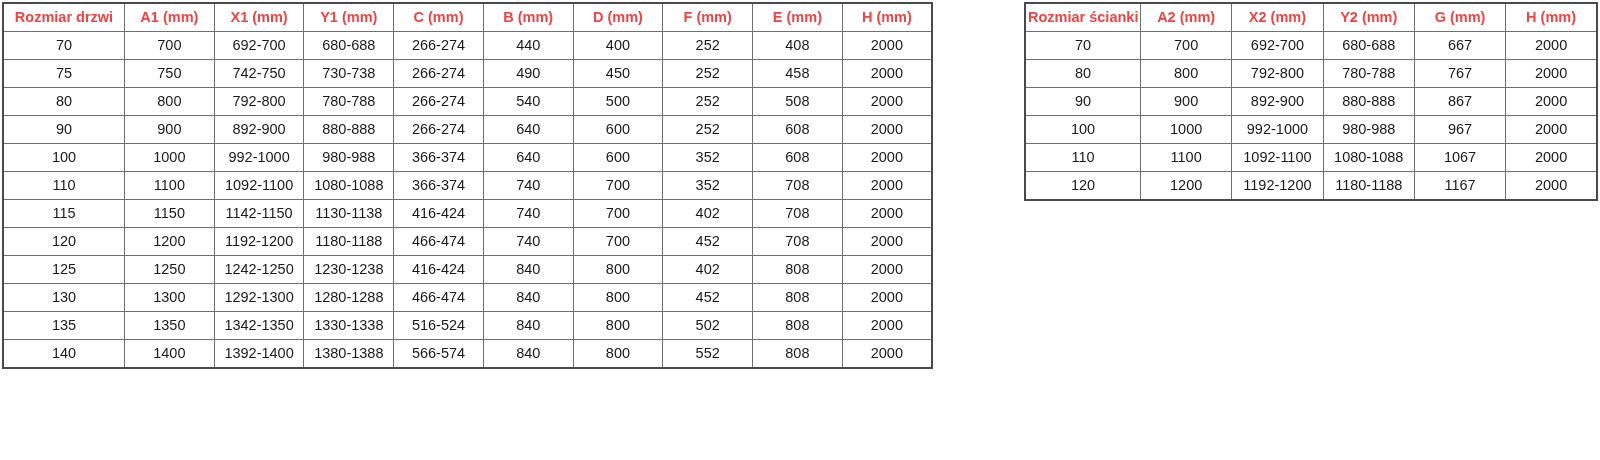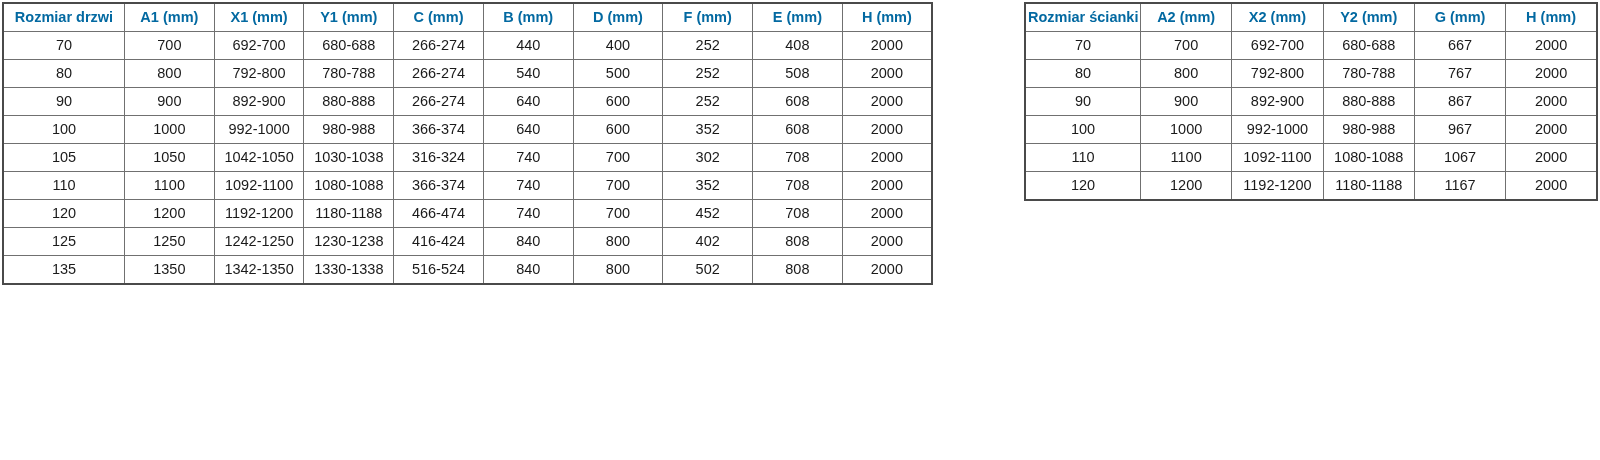--- a/index.html
+++ b/index.html
@@ -26,21 +26,21 @@
     vertical-align: middle;
     height: 27px;
     padding: 0 2px;
     font-size: 14.5px;
     line-height: 1;
     white-space: nowrap;
     overflow: hidden;
   }
   .spec-table th {
     font-weight: bold;
-    color: #0369a1;
+    color: #ef4444;
   }
   #door-table {
     left: 2px;
     top: 2px;
     width: 931px;
   }
   #door-table th:first-child { width: 116px; }
   #wall-table {
     left: 1024px;
     top: 2px;
@@ -73,20 +73,32 @@
         <td>692-700</td>
         <td>680-688</td>
         <td>266-274</td>
         <td>440</td>
         <td>400</td>
         <td>252</td>
         <td>408</td>
         <td>2000</td>
       </tr>
       <tr>
+        <td>75</td>
+        <td>750</td>
+        <td>742-750</td>
+        <td>730-738</td>
+        <td>266-274</td>
+        <td>490</td>
+        <td>450</td>
+        <td>252</td>
+        <td>458</td>
+        <td>2000</td>
+      </tr>
+      <tr>
         <td>80</td>
         <td>800</td>
         <td>792-800</td>
         <td>780-788</td>
         <td>266-274</td>
         <td>540</td>
         <td>500</td>
         <td>252</td>
         <td>508</td>
         <td>2000</td>
@@ -109,44 +121,44 @@
         <td>992-1000</td>
         <td>980-988</td>
         <td>366-374</td>
         <td>640</td>
         <td>600</td>
         <td>352</td>
         <td>608</td>
         <td>2000</td>
       </tr>
       <tr>
-        <td>105</td>
-        <td>1050</td>
-        <td>1042-1050</td>
-        <td>1030-1038</td>
-        <td>316-324</td>
-        <td>740</td>
-        <td>700</td>
-        <td>302</td>
-        <td>708</td>
-        <td>2000</td>
-      </tr>
-      <tr>
         <td>110</td>
         <td>1100</td>
         <td>1092-1100</td>
         <td>1080-1088</td>
         <td>366-374</td>
         <td>740</td>
         <td>700</td>
         <td>352</td>
         <td>708</td>
         <td>2000</td>
       </tr>
       <tr>
+        <td>115</td>
+        <td>1150</td>
+        <td>1142-1150</td>
+        <td>1130-1138</td>
+        <td>416-424</td>
+        <td>740</td>
+        <td>700</td>
+        <td>402</td>
+        <td>708</td>
+        <td>2000</td>
+      </tr>
+      <tr>
         <td>120</td>
         <td>1200</td>
         <td>1192-1200</td>
         <td>1180-1188</td>
         <td>466-474</td>
         <td>740</td>
         <td>700</td>
         <td>452</td>
         <td>708</td>
         <td>2000</td>
@@ -157,28 +169,52 @@
         <td>1242-1250</td>
         <td>1230-1238</td>
         <td>416-424</td>
         <td>840</td>
         <td>800</td>
         <td>402</td>
         <td>808</td>
         <td>2000</td>
       </tr>
       <tr>
+        <td>130</td>
+        <td>1300</td>
+        <td>1292-1300</td>
+        <td>1280-1288</td>
+        <td>466-474</td>
+        <td>840</td>
+        <td>800</td>
+        <td>452</td>
+        <td>808</td>
+        <td>2000</td>
+      </tr>
+      <tr>
         <td>135</td>
         <td>1350</td>
         <td>1342-1350</td>
         <td>1330-1338</td>
         <td>516-524</td>
         <td>840</td>
         <td>800</td>
         <td>502</td>
+        <td>808</td>
+        <td>2000</td>
+      </tr>
+      <tr>
+        <td>140</td>
+        <td>1400</td>
+        <td>1392-1400</td>
+        <td>1380-1388</td>
+        <td>566-574</td>
+        <td>840</td>
+        <td>800</td>
+        <td>552</td>
         <td>808</td>
         <td>2000</td>
       </tr>
     </tbody>
 </table>
 
 <table id="wall-table" class="spec-table">
   <thead>
     <tr>
         <th>Rozmiar ścianki</th>

